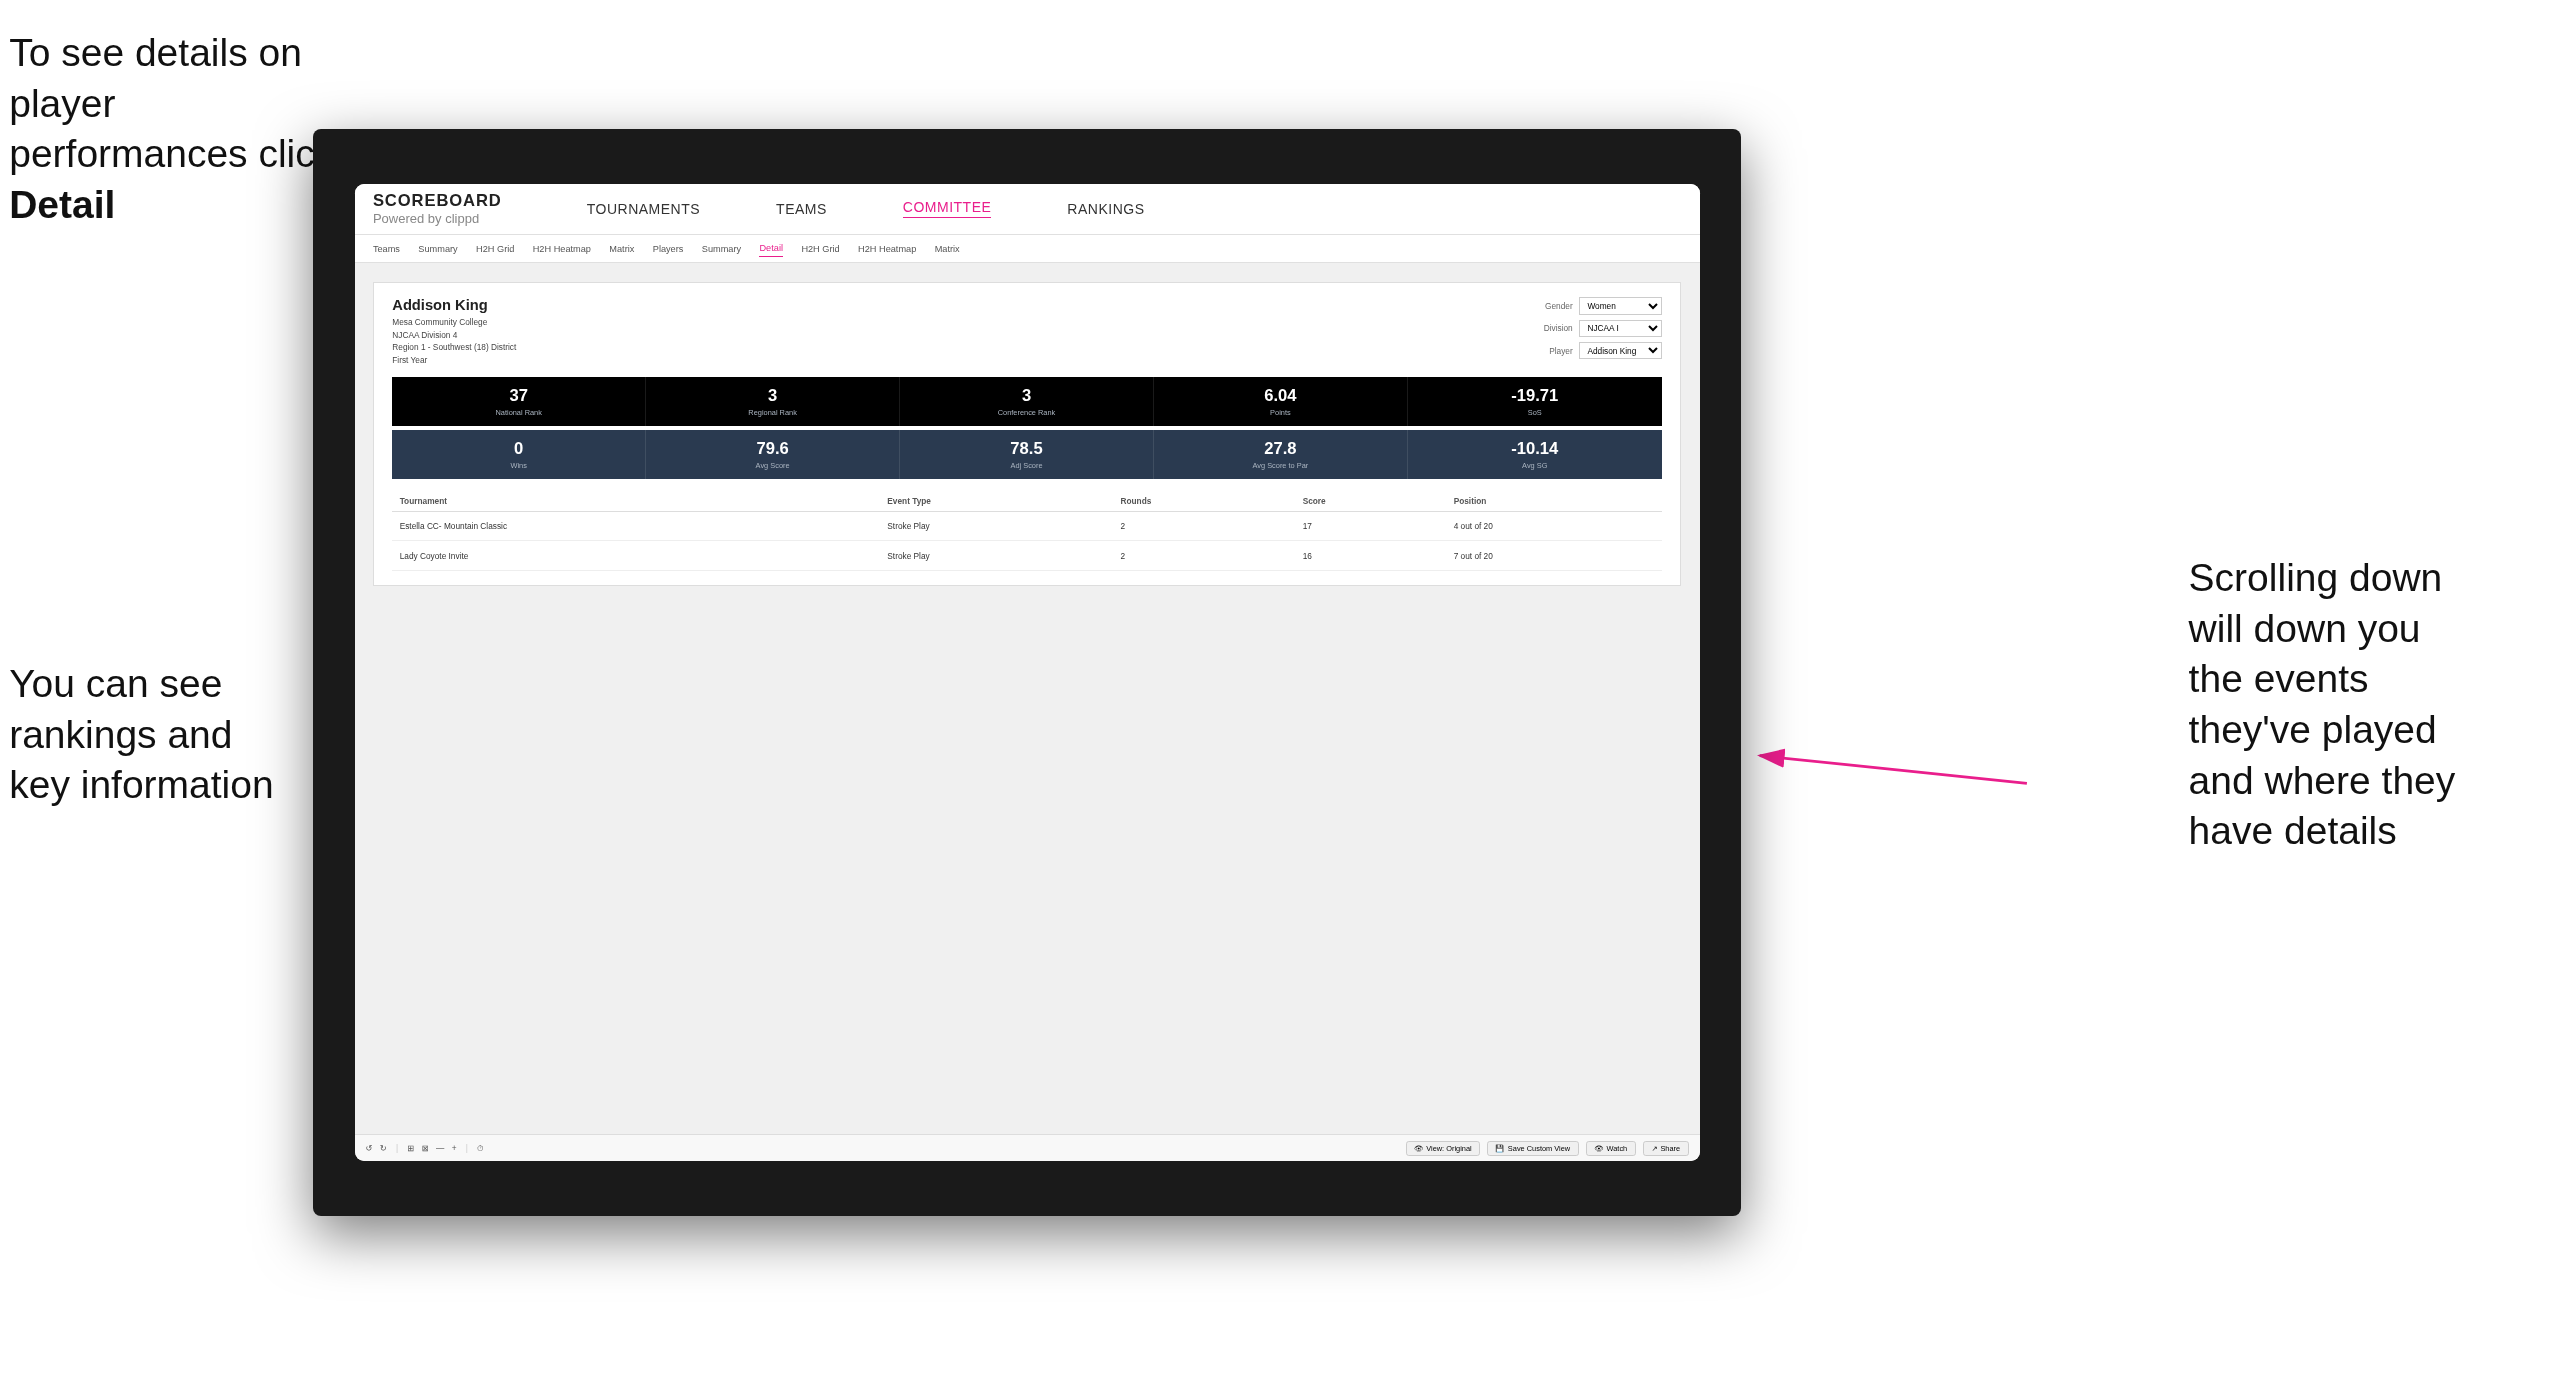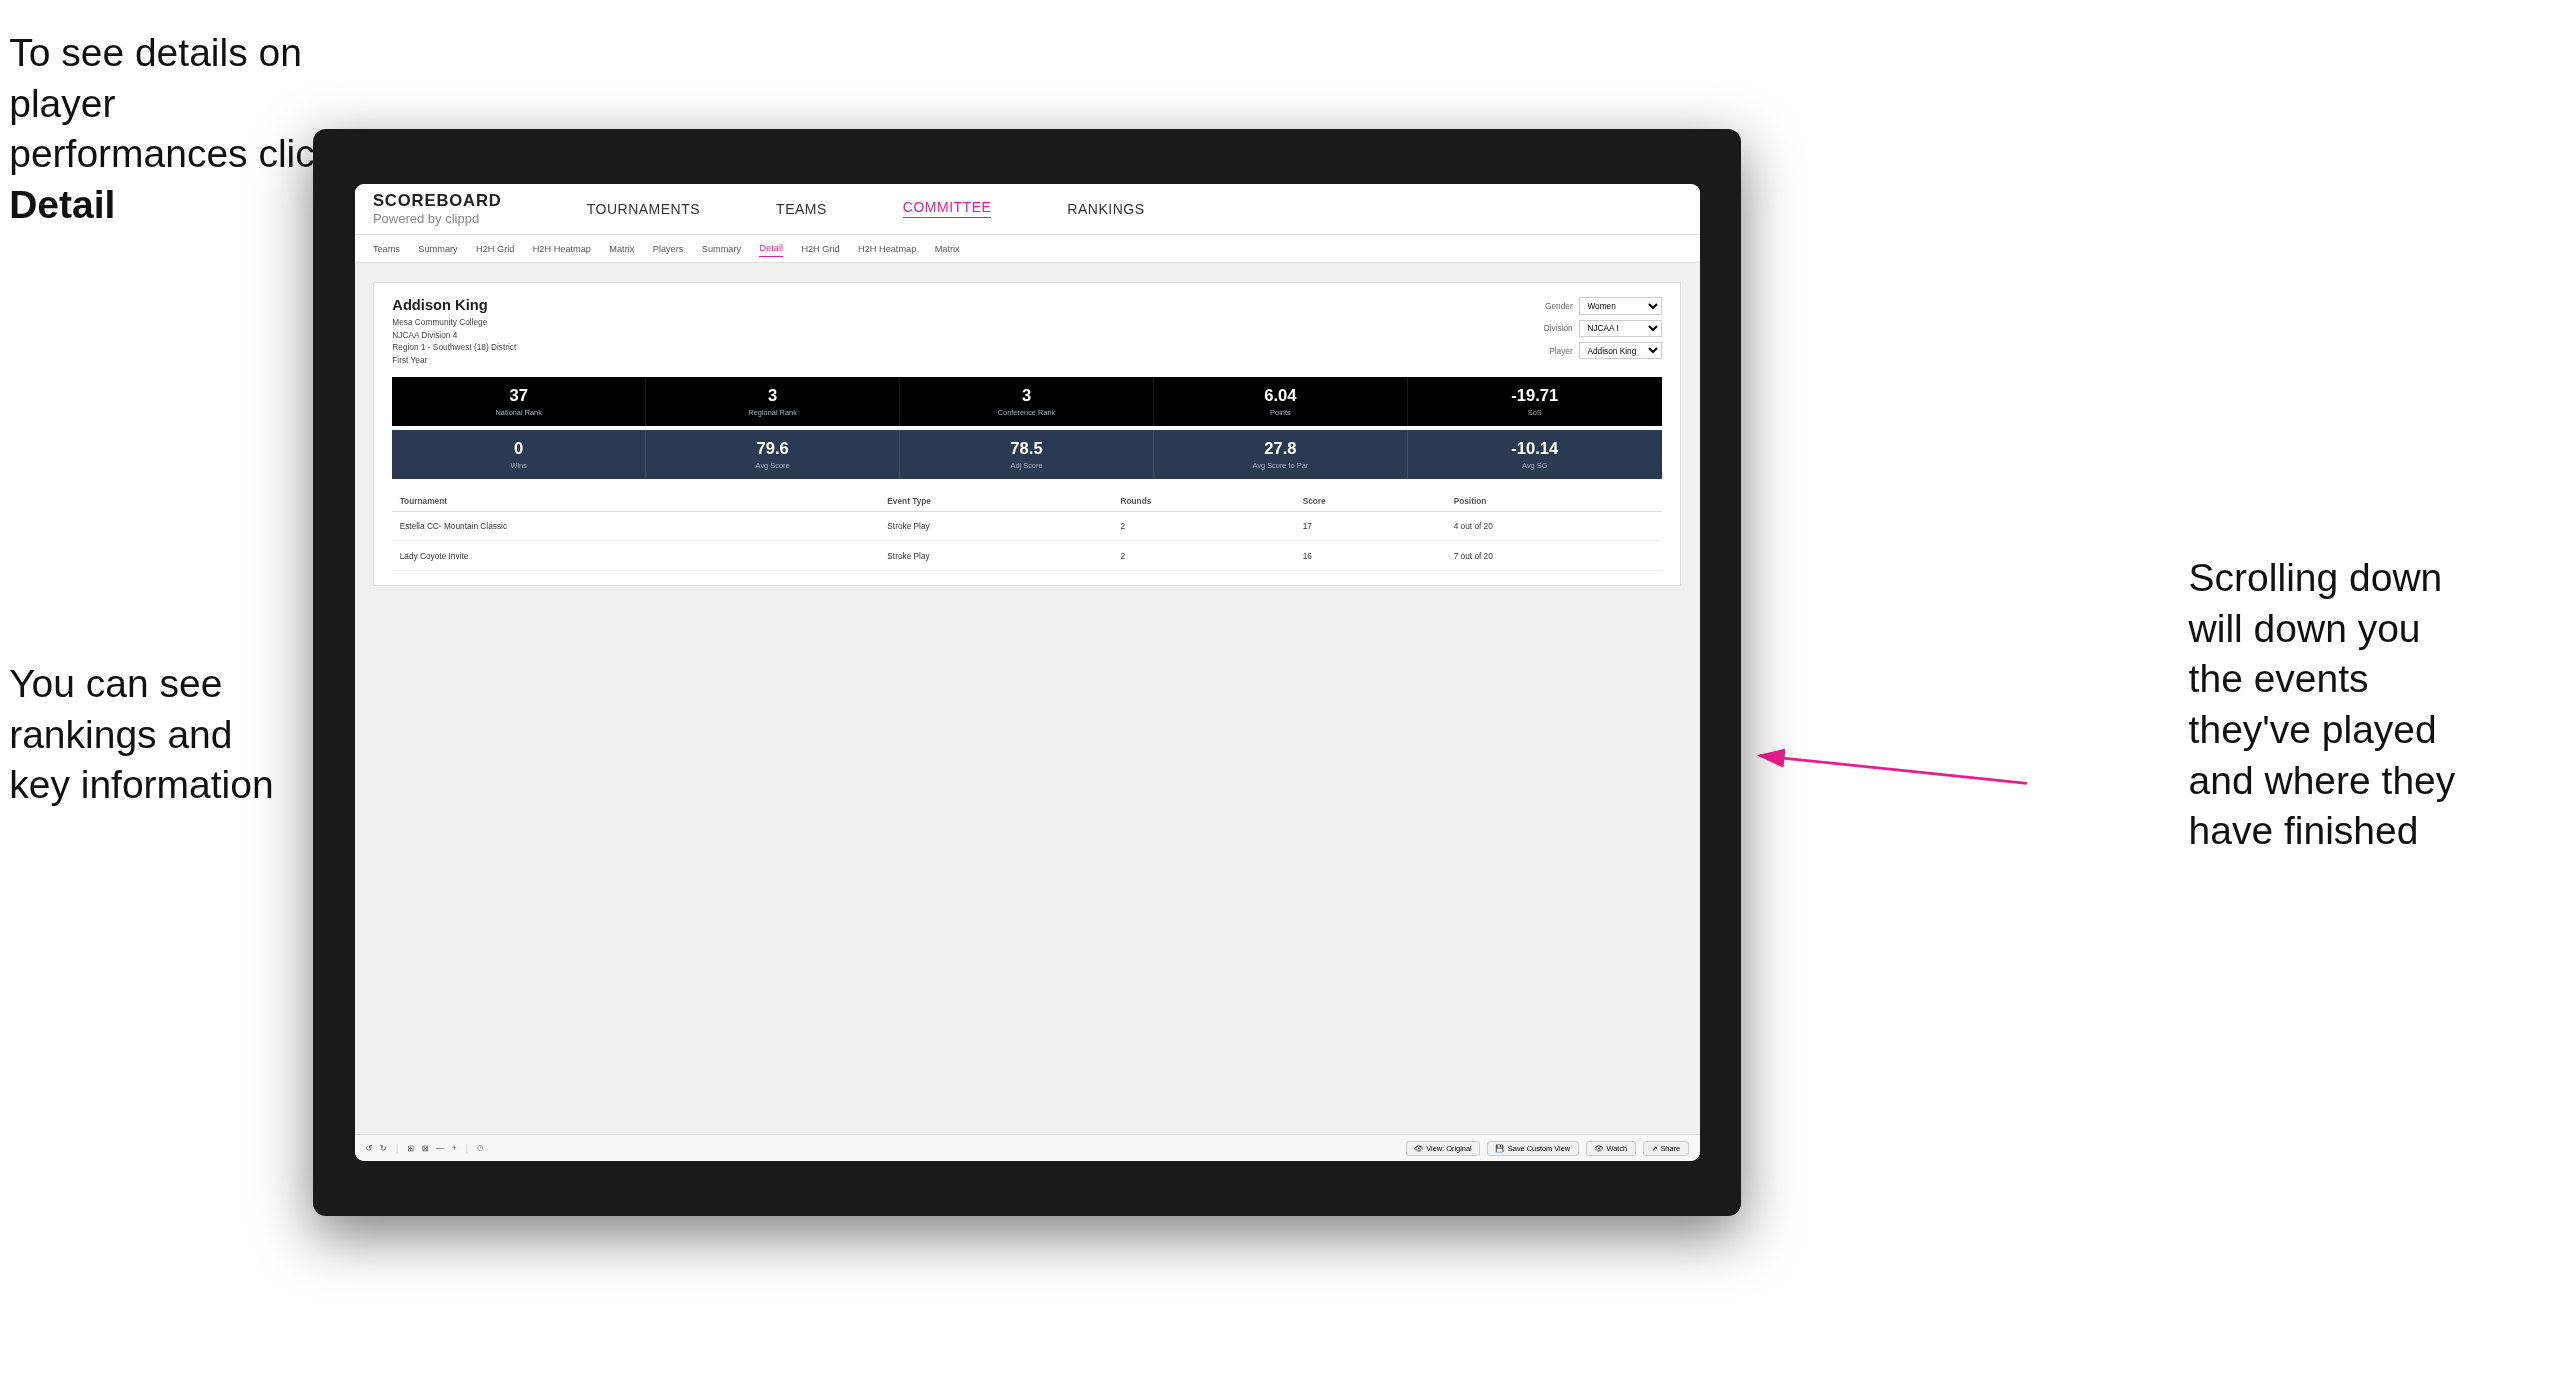--- a/index.html
+++ b/index.html
@@ -47,21 +47,21 @@
     }
 
     
     .tablet {
       position: absolute;
       top: 129px;
       left: 313px;
       width: 1428px;
       height: 1087px;
       background: #1a1a1a;
-      border-radius: 13px;
+      border-radius: 8px;
       box-shadow: 0 18.4px 55px rgba(0,0,0,0.5);
       display: flex;
       align-items: center;
       justify-content: center;
     }
     .tablet-screen {
       width: 1345px;
       height: 977px;
       background: #f0f0f0;
       border-radius: 9.2px;
@@ -303,21 +303,21 @@
   <span>rankings and</span><br>
   <span>key information</span>
 </div>
 
 <div class="annotation annotation-right">
   <span>Scrolling down</span><br>
   <span>will down you</span><br>
   <span>the events</span><br>
   <span>they've played</span><br>
   <span>and where they</span><br>
-  <span>have finished</span>
+  <span>have details</span>
 </div>
 
 <svg class="arrow-svg" style="left:0;top:0;width:2576px;height:1386px;" viewBox="0 0 2796 1504" width="2576" height="1386">
   <defs>
     <marker id="arrowhead-pink" markerWidth="10" markerHeight="7" refX="9" refY="3.5" orient="auto">
       <polygon points="0 0, 10 3.5, 0 7" fill="#e91e8c"></polygon>
     </marker>
   </defs>
 
   <line x1="350" y1="185" x2="870" y2="310" stroke="#e91e8c" stroke-width="3" marker-end="url(#arrowhead-pink)"></line>

